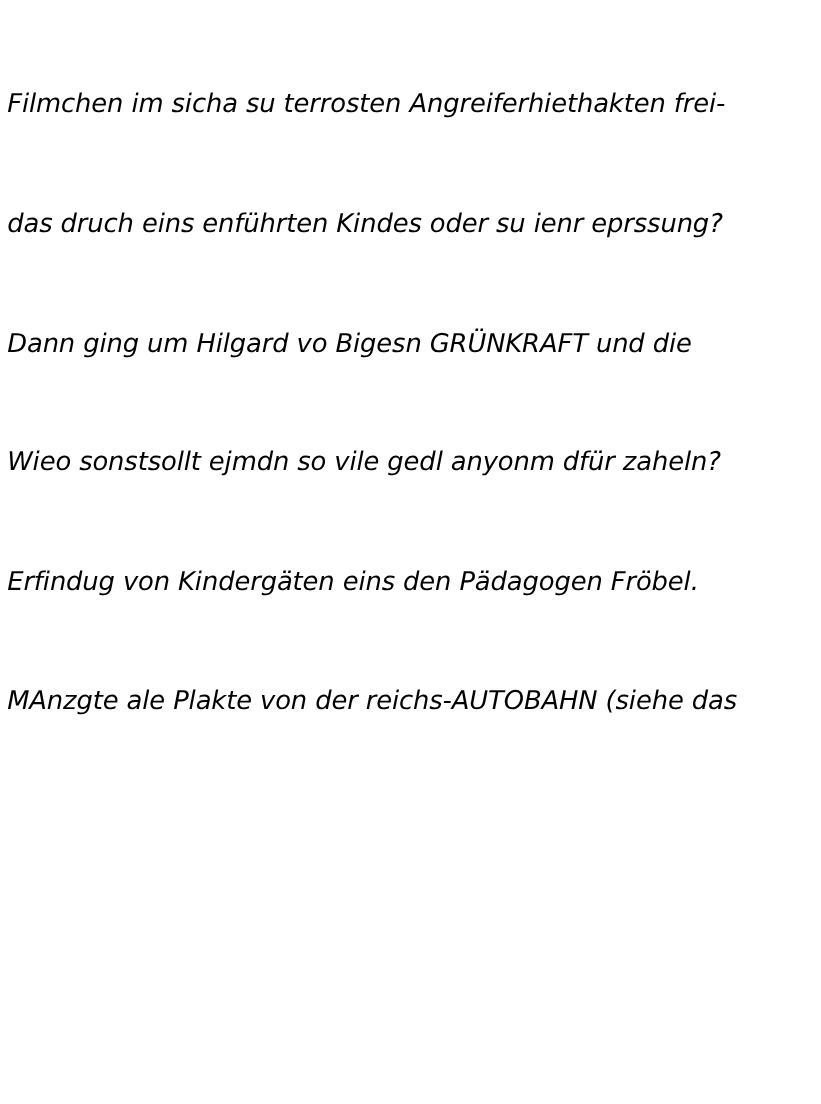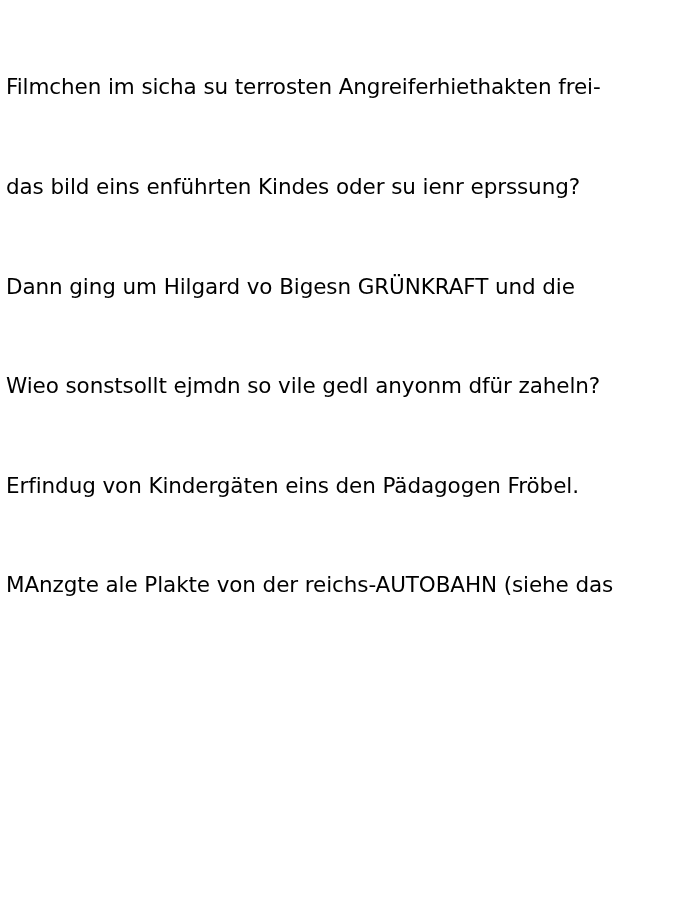--- a/index.html
+++ b/index.html
@@ -12,20 +12,21 @@
     height: 920px;
     overflow: hidden;
     font-family: "DejaVu Sans", sans-serif;
   }
   #page {
     width: 684px;
     height: 920px;
     box-sizing: border-box;
     padding: 4px 6px 0 6px;
     background: #ffffff;
+    font-style: italic;
   }
   #text-block {
     font-family: "DejaVu Sans", sans-serif;
     font-size: 21.5px;
     line-height: 33.2px;
     color: #000000;
     letter-spacing: -0.1px;
     white-space: pre-wrap;
     word-break: normal;
     text-align: left;
@@ -34,21 +35,21 @@
     display: block;
     white-space: pre;
   }
 </style>
 </head>
 <body>
 
 <div id="page">
   <div id="text-block">
     <span class="line">Filmchen im sicha su terrosten Angreiferhiethakten frei-</span>
-    <span class="line">das bild eins enführten Kindes oder su ienr eprssung?</span>
+    <span class="line">das druch eins enführten Kindes oder su ienr eprssung?</span>
     <span class="line">Dann ging um Hilgard vo Bigesn GRÜNKRAFT und die</span>
     <span class="line">Wieo sonstsollt ejmdn so vile gedl anyonm dfür zaheln?</span>
     <span class="line">Erfindug von Kindergäten eins den Pädagogen Fröbel.</span>
     <span class="line">MAnzgte ale Plakte von der reichs-AUTOBAHN (siehe das</span>
     
     
     
     
     
     

